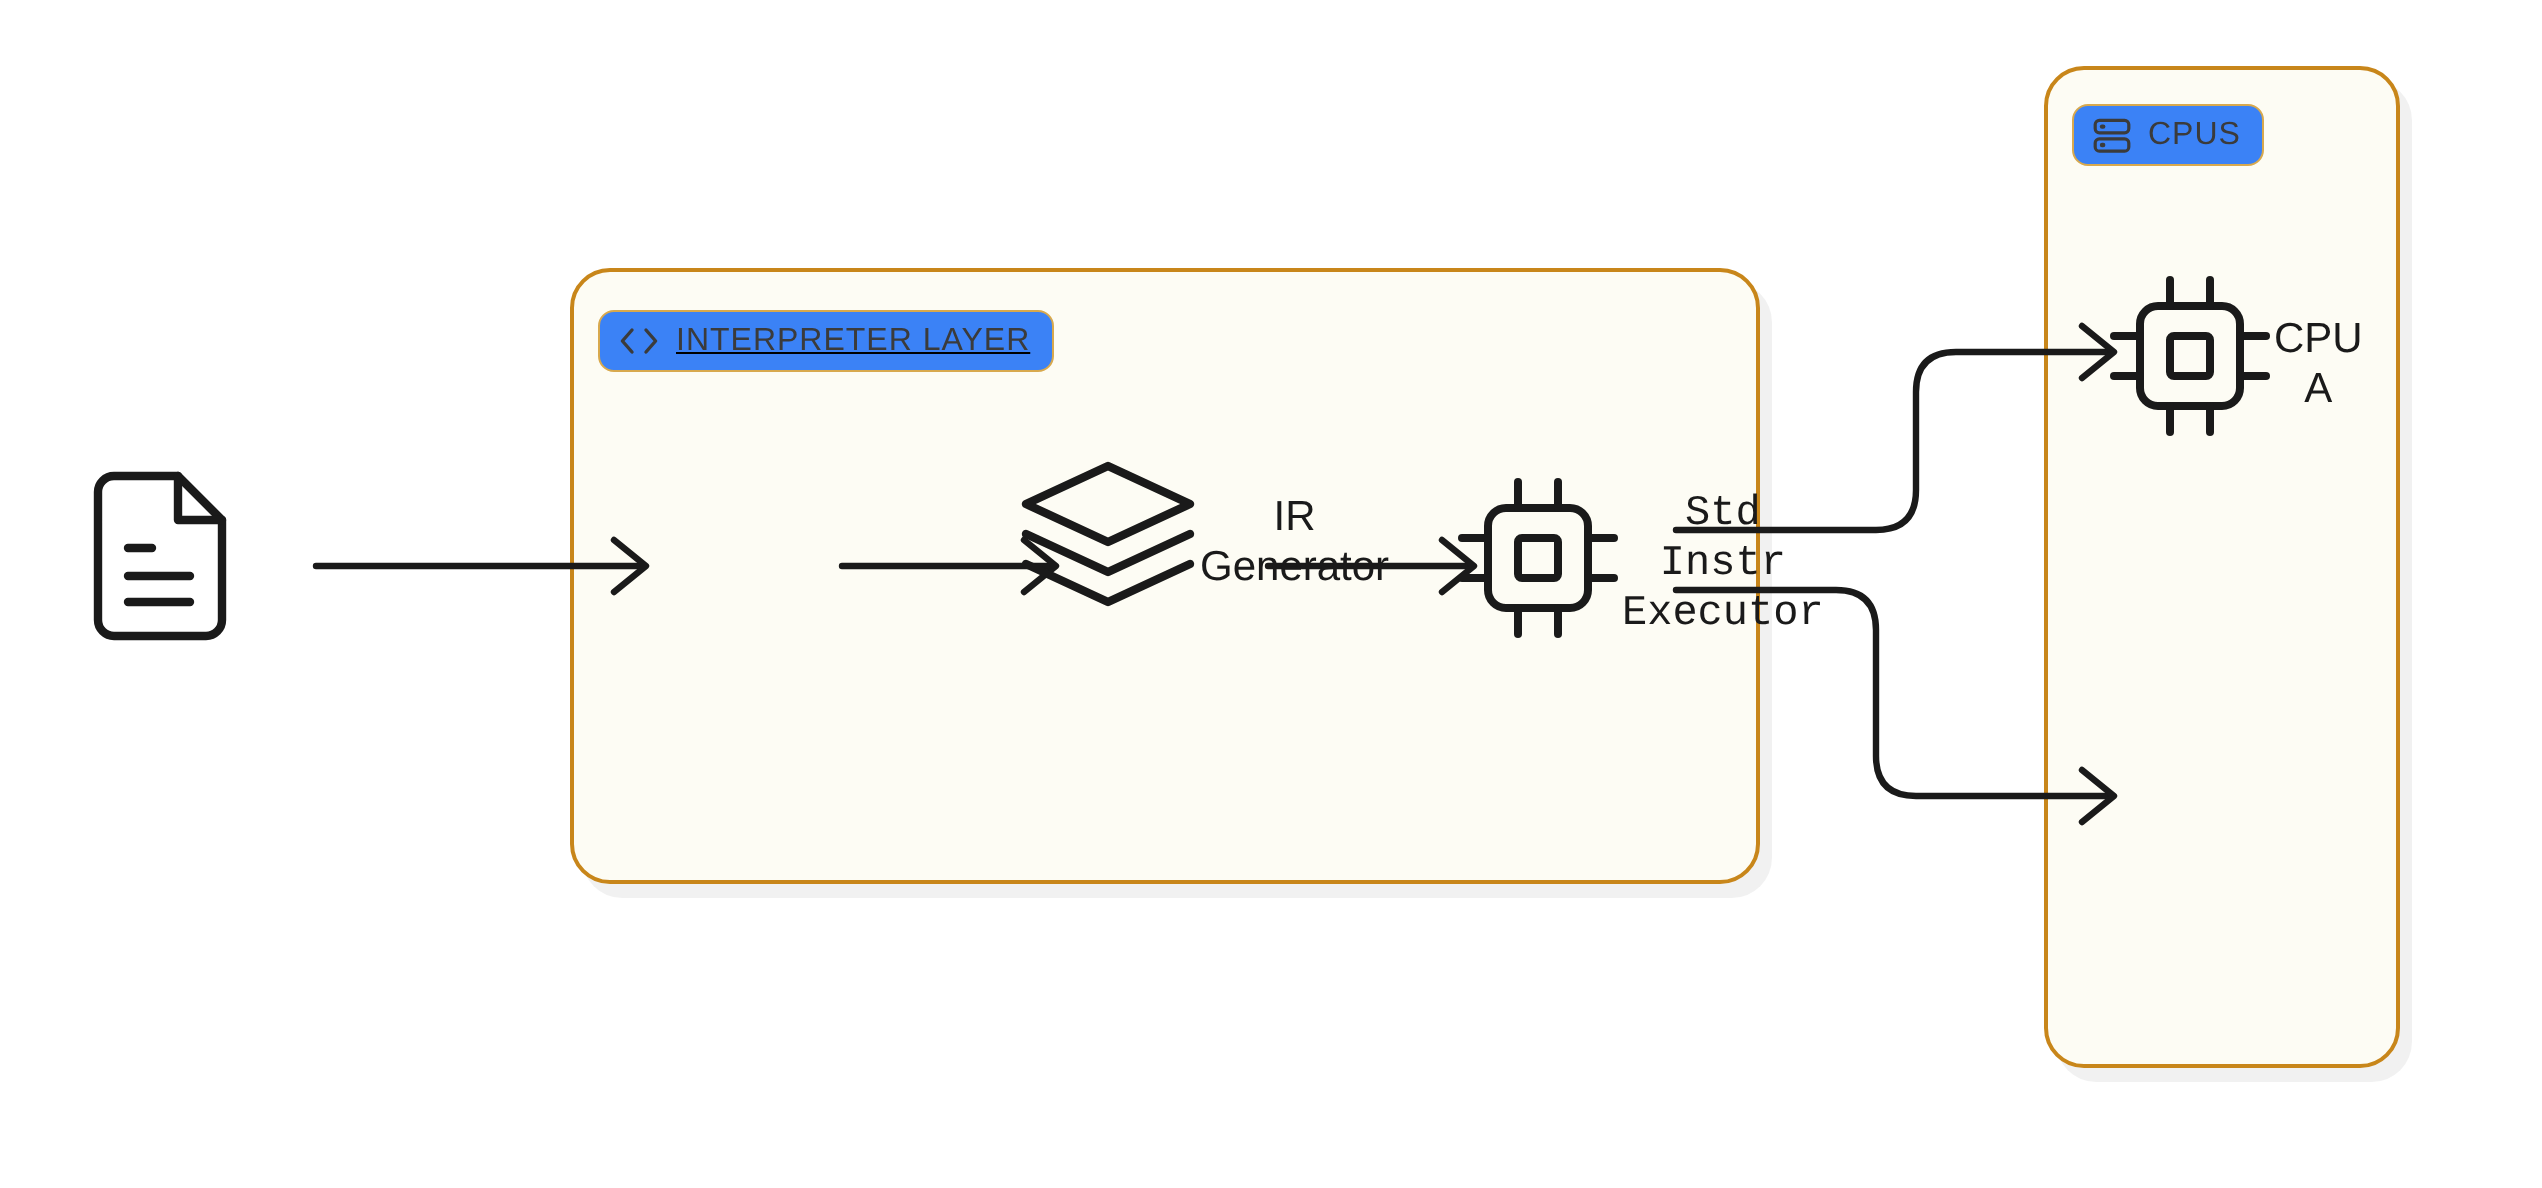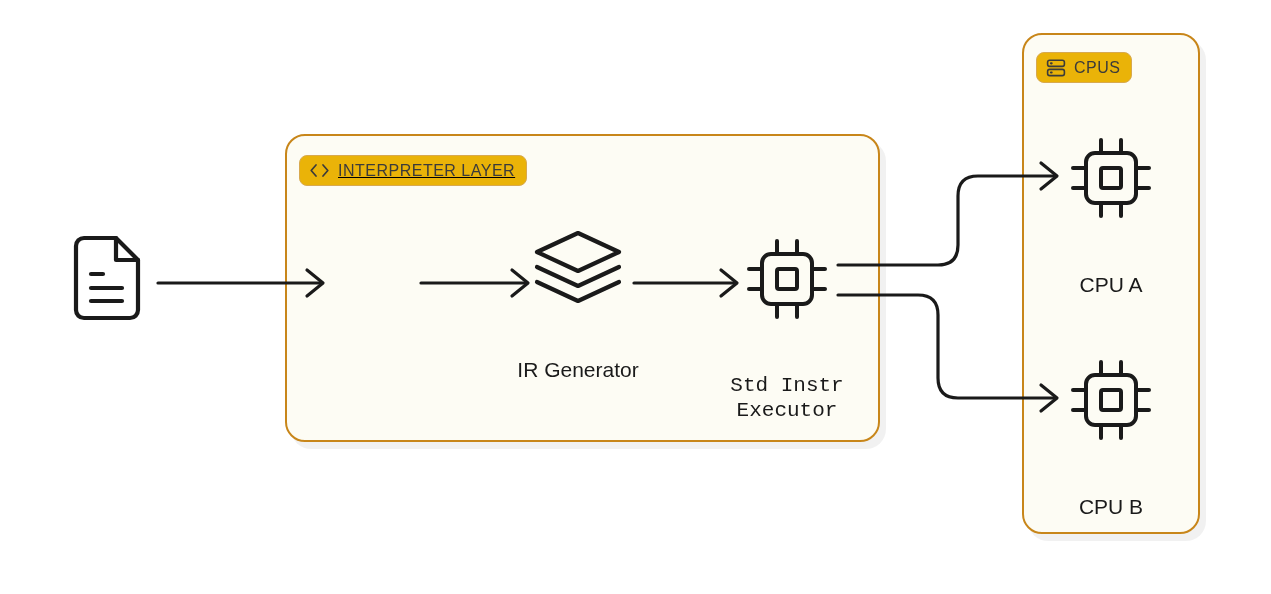--- a/index.html
+++ b/index.html
@@ -36,42 +36,40 @@
     top: 33px;
     width: 178px;
     height: 501px;
   }
   .badge {
     position: absolute;
     box-sizing: border-box;
     display: flex;
     align-items: center;
     gap: 8px;
-    background: #eab308;
+    background: #3b82f6;
     border: 1.6px solid #d8a94e;
     border-radius: 8px;
     padding: 5px 11px 5px 9px;
     height: 31px;
   }
   .badge-text {
     font-size: 16px;
     letter-spacing: 0.5px;
     color: #3b3b3b;
     white-space: nowrap;
     font-weight: 400;
   }
   #interpreter-badge { left: 299px; top: 155px; text-decoration: underline; }
   #cpus-badge { left: 1036px; top: 52px; }
 
   .node {
     position: absolute;
     display: flex;
-    flex-direction: column;
     align-items: center;
-    gap: 44px;
   }
   .node-label {
     margin-top: 9px;
     font-size: 21px;
     color: #1a1a1a;
     text-align: center;
     line-height: 1.18;
     white-space: pre-line;
   }
   svg.icon { display: block; }
@@ -189,31 +187,14 @@
           <path d="M52 67 V80"></path>
         <path d="M17 32 H4"></path>
           <path d="M17 52 H4"></path>
         <path d="M67 32 H80"></path>
           <path d="M67 52 H80"></path>
       </svg>
     </span>
     <div class="node-label">CPU A</div>
   </div>
 
-  <div class="node" id="node-cpu-b" style="left:1053px; top:358px; width:116px;">
-    <span>
-      <svg class="icon" width="84" height="84" viewBox="0 0 84 84" fill="none" stroke="#1a1a1a" stroke-width="4" stroke-linecap="round" stroke-linejoin="round">
-        <rect x="17" y="17" width="50" height="50" rx="9"></rect>
-        <rect x="32" y="32" width="20" height="20" rx="2"></rect>
-        <path d="M32 17 V4"></path>
-          <path d="M52 17 V4"></path>
-        <path d="M32 67 V80"></path>
-          <path d="M52 67 V80"></path>
-        <path d="M17 32 H4"></path>
-          <path d="M17 52 H4"></path>
-        <path d="M67 32 H80"></path>
-          <path d="M67 52 H80"></path>
-      </svg>
-    </span>
-    <div class="node-label">CPU B</div>
-  </div>
 
 </div>
 
 </body></html>

